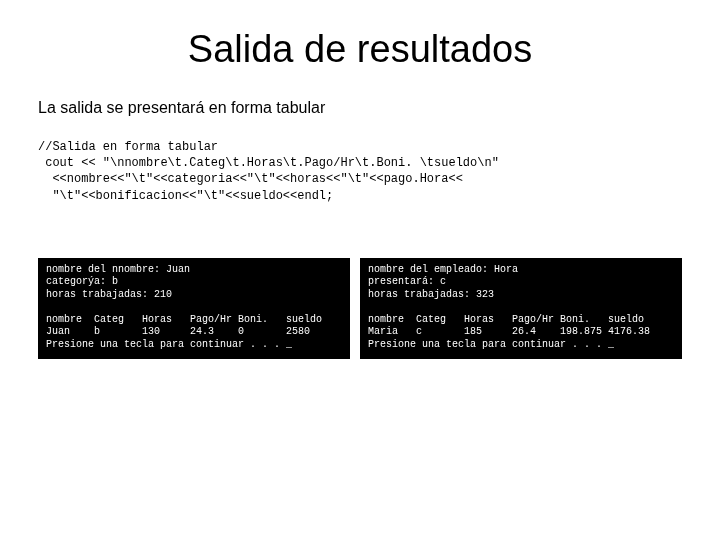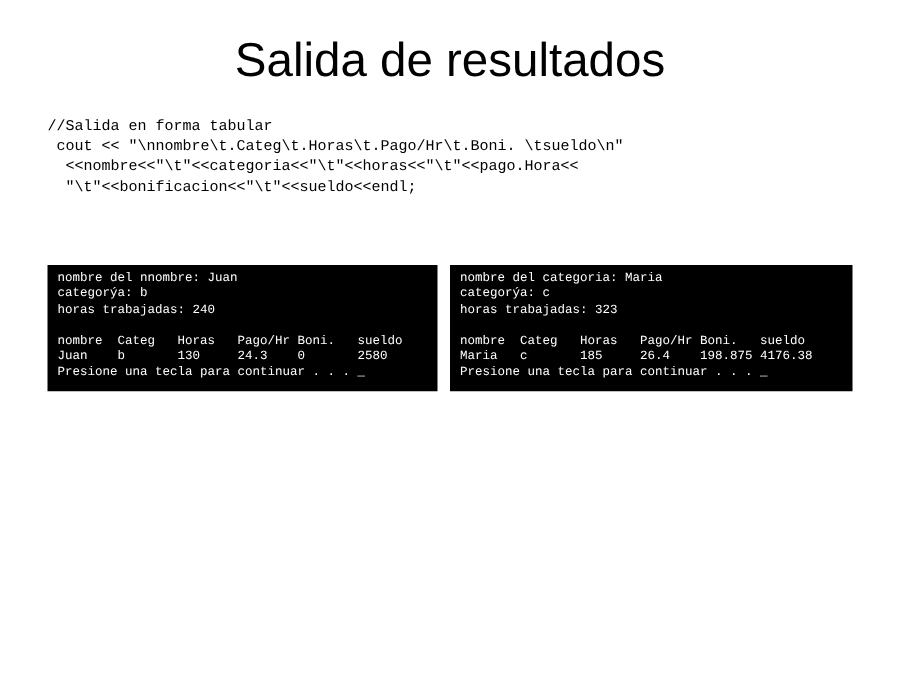--- a/index.html
+++ b/index.html
@@ -19,36 +19,37 @@
   .console.left { width: 312px; }
   .console.right { width: 322px; }
 </style>
 </head>
 <body>
 
 <div class="slide">
 
   <h1 class="title">Salida de resultados</h1>
 
+  <p class="subtitle">La salida se presentará en forma tabular</p>
 
   <div class="code-block"><span>//Salida en forma tabular</span>
 <span> cout &lt;&lt; "\nnombre\t.Categ\t.Horas\t.Pago/Hr\t.Boni. \tsueldo\n"</span>
 <span>  &lt;&lt;nombre&lt;&lt;"\t"&lt;&lt;categoria&lt;&lt;"\t"&lt;&lt;horas&lt;&lt;"\t"&lt;&lt;pago.Hora&lt;&lt;</span>
 <span>  "\t"&lt;&lt;bonificacion&lt;&lt;"\t"&lt;&lt;sueldo&lt;&lt;endl;</span></div>
 
   <div class="consoles">
     <div class="console left"><span>nombre del nnombre: Juan</span>
 <span>categorýa: b</span>
-<span>horas trabajadas: 240</span>
+<span>horas trabajadas: 210</span>
 <span></span>
 <span>nombre  Categ   Horas   Pago/Hr Boni.   sueldo</span>
 <span>Juan    b       130     24.3    0       2580</span>
 <span>Presione una tecla para continuar . . . _</span></div>
-    <div class="console right"><span>nombre del categoria: Maria</span>
-<span>categorýa: c</span>
+    <div class="console right"><span>nombre del empleado: Hora</span>
+<span>presentará: c</span>
 <span>horas trabajadas: 323</span>
 <span></span>
 <span>nombre  Categ   Horas   Pago/Hr Boni.   sueldo</span>
 <span>Maria   c       185     26.4    198.875 4176.38</span>
 <span>Presione una tecla para continuar . . . _</span></div>
   </div>
 
 </div>
 
 </body></html>

